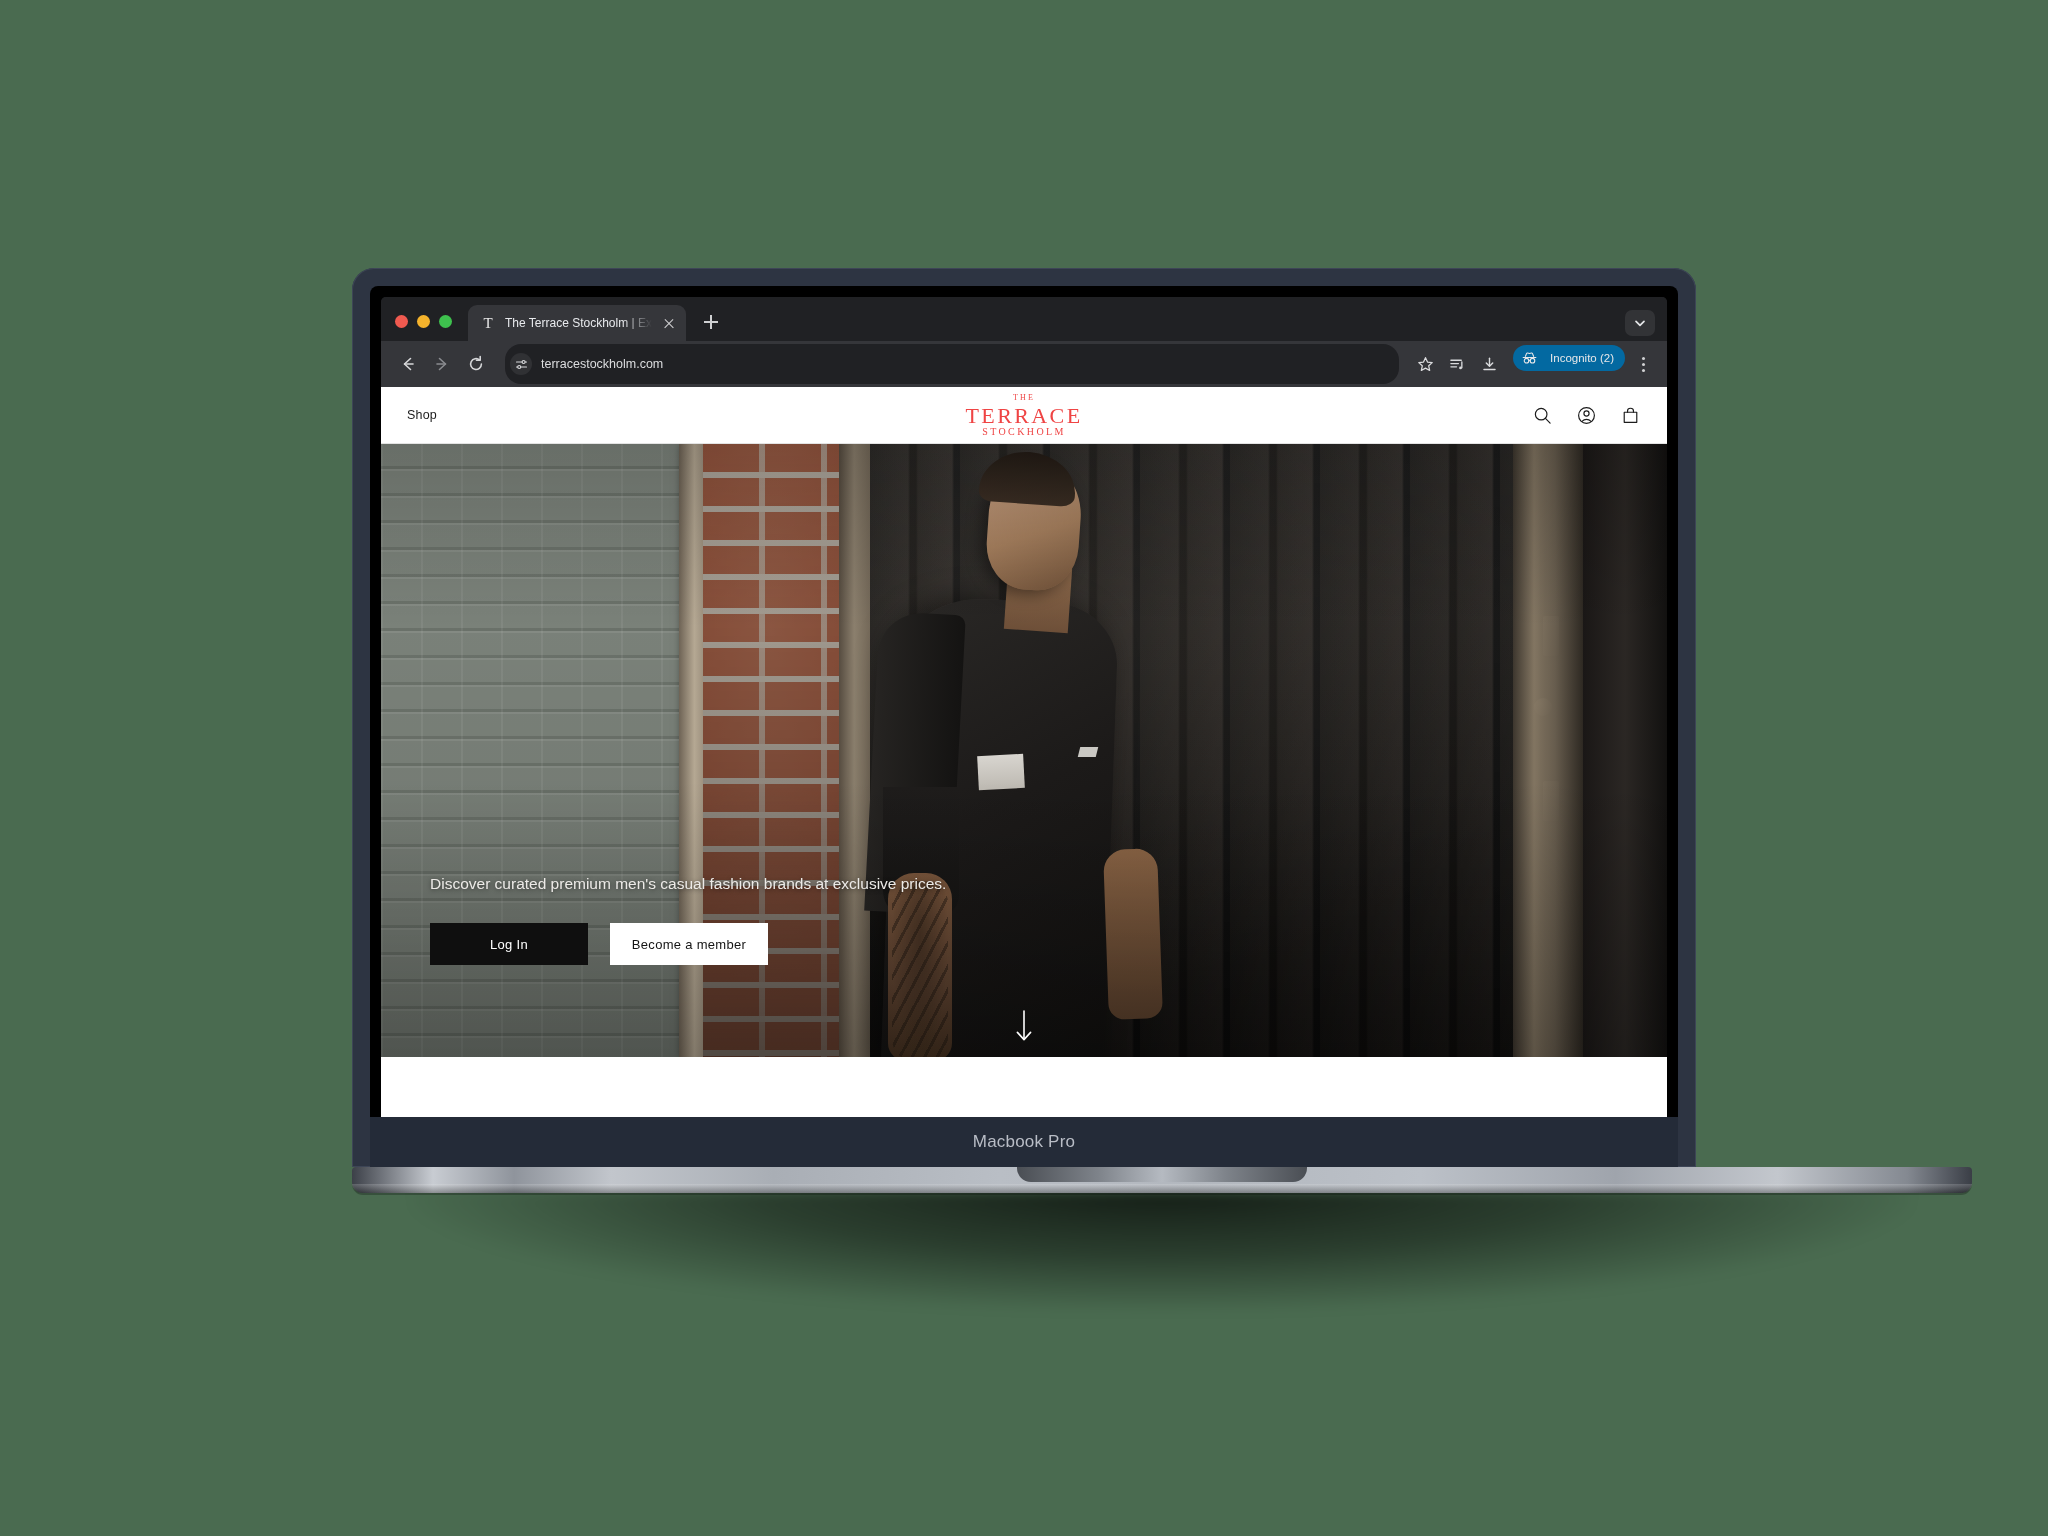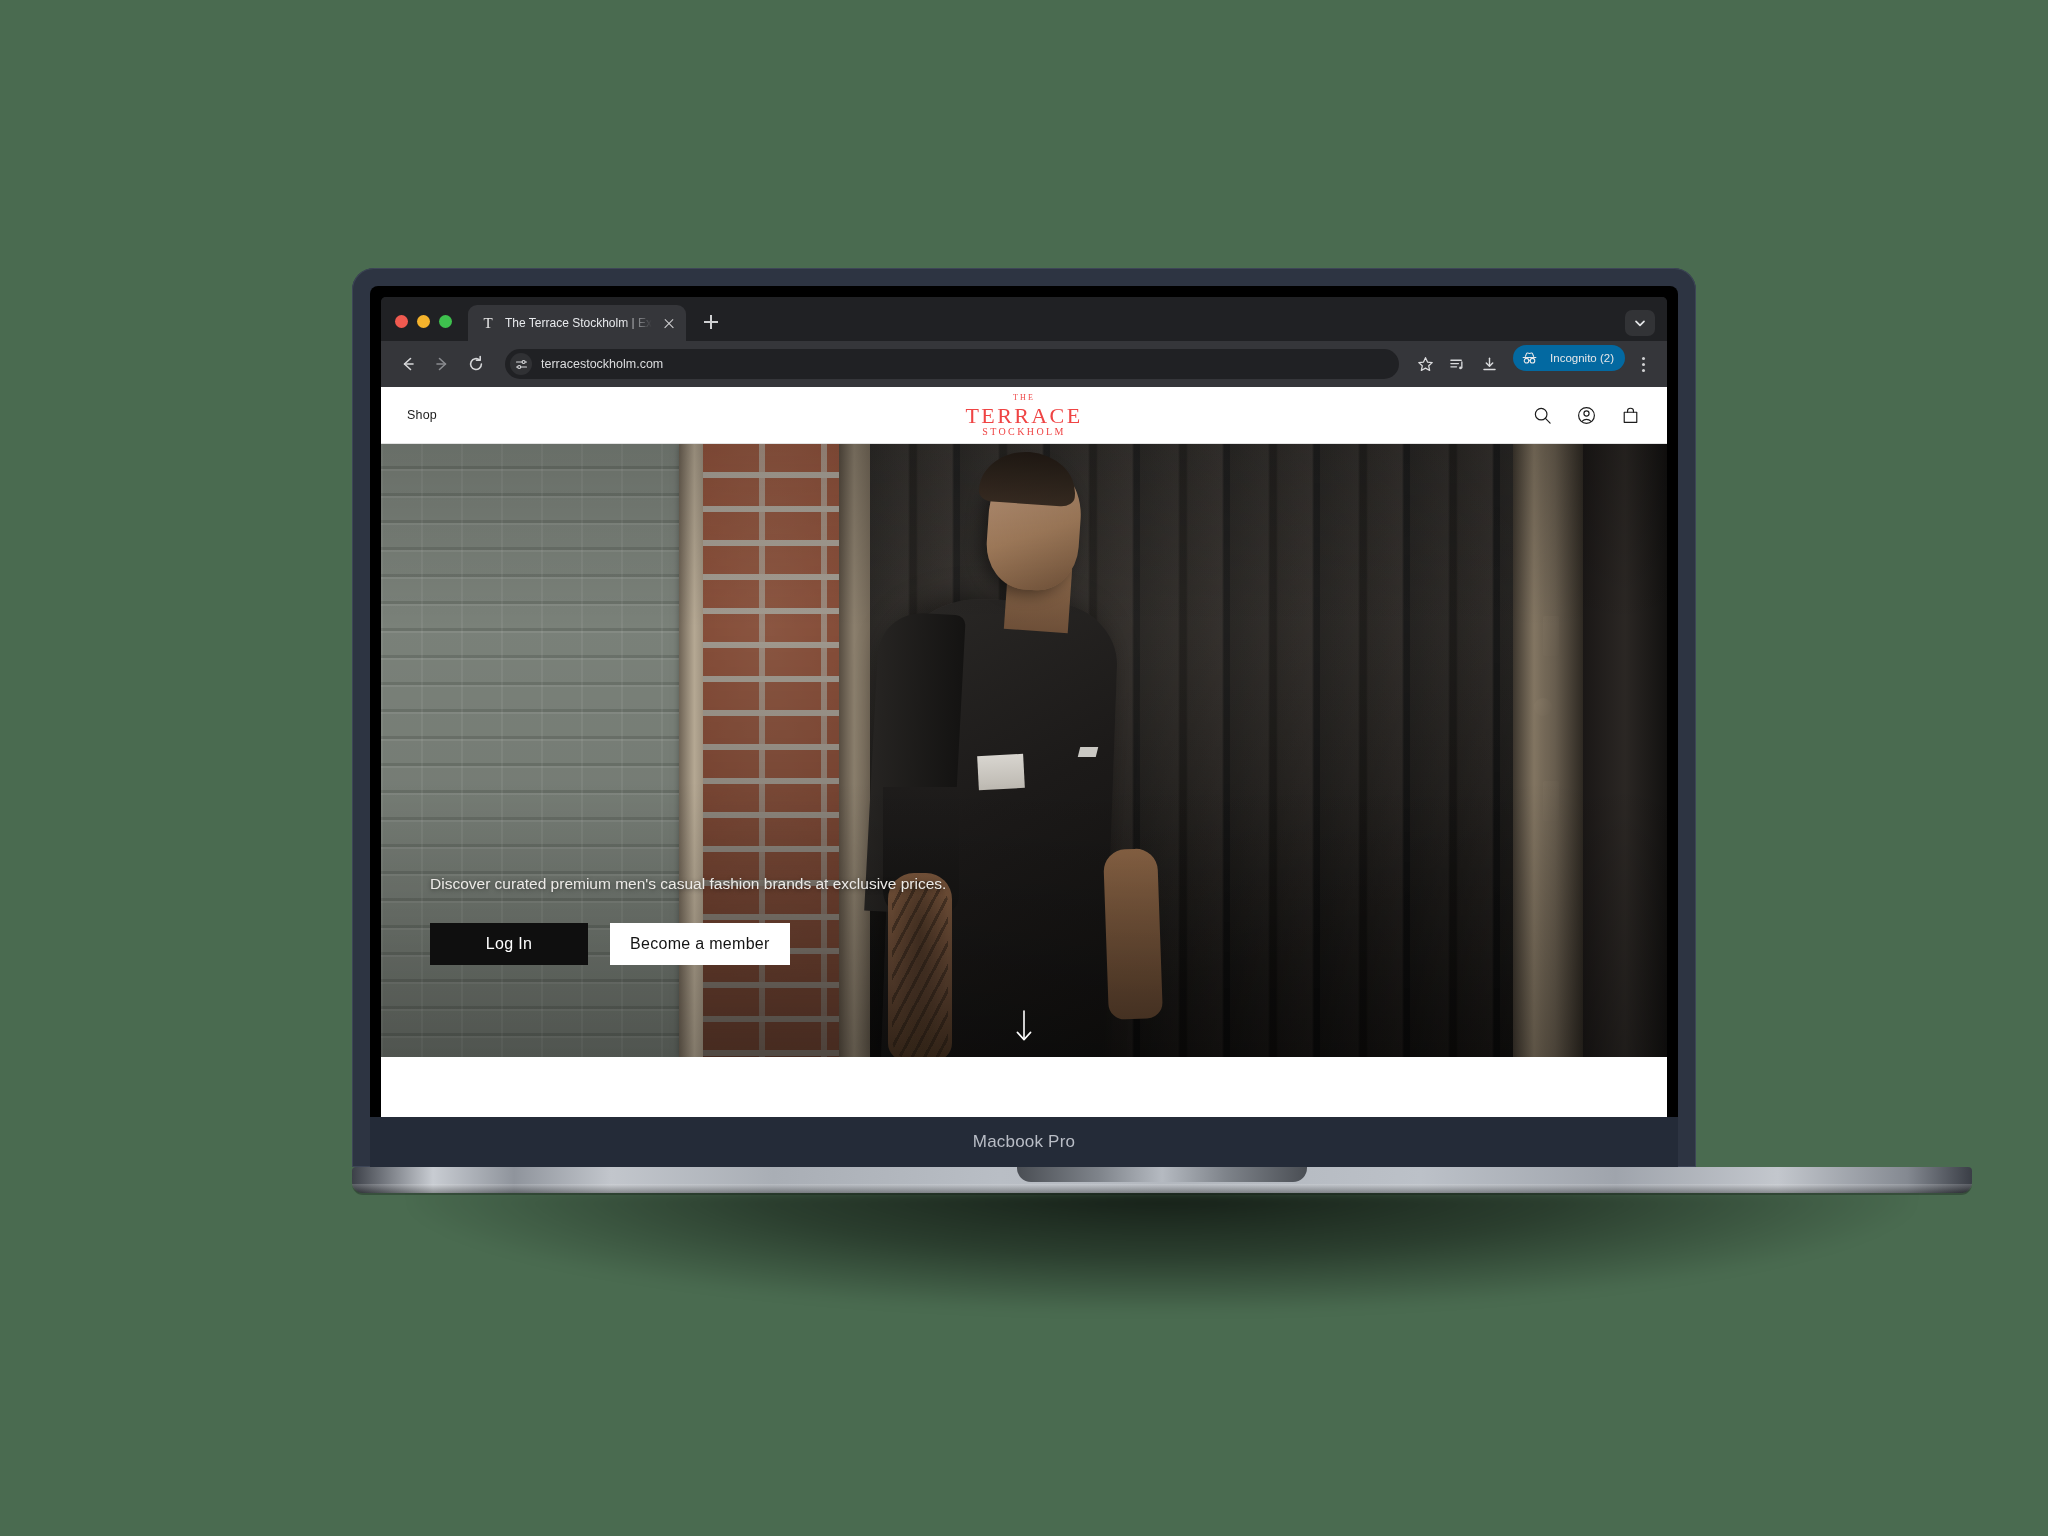--- a/index.html
+++ b/index.html
@@ -154,21 +154,21 @@
     flex: 0 0 auto;
   }
   .nav-btn {
     width: 30px; height: 30px;
     display: flex; align-items: center; justify-content: center;
     border-radius: 50%;
     flex: 0 0 30px;
   }
   .omnibox {
     flex: 1 1 auto;
-    height: 30px;
+    height: 40px;
     background: #202124;
     border-radius: 16px;
     display: flex;
     align-items: center;
     padding: 0 10px 0 5px;
     margin: 0 8px 0 10px;
     min-width: 0;
   }
   .site-chip {
     width: 22px; height: 22px;
@@ -495,21 +495,21 @@
   }
   .hero-sub {
     font-size: 15.5px;
     color: #eceae7;
     line-height: 1.45;
     margin: 0 0 28px 0;
     text-shadow: 0 1px 4px rgba(0,0,0,.5);
   }
   .hero-actions { display: flex; align-items: stretch; gap: 22px; }
   .btn {
-    font-size: 16px;
+    font-size: 13px;
     letter-spacing: .3px;
     display: flex;
     align-items: center;
     justify-content: center;
     height: 42px;
     padding: 0 20px;
     border: none;
     cursor: pointer;
     font-family: "Liberation Sans", sans-serif;
   }

